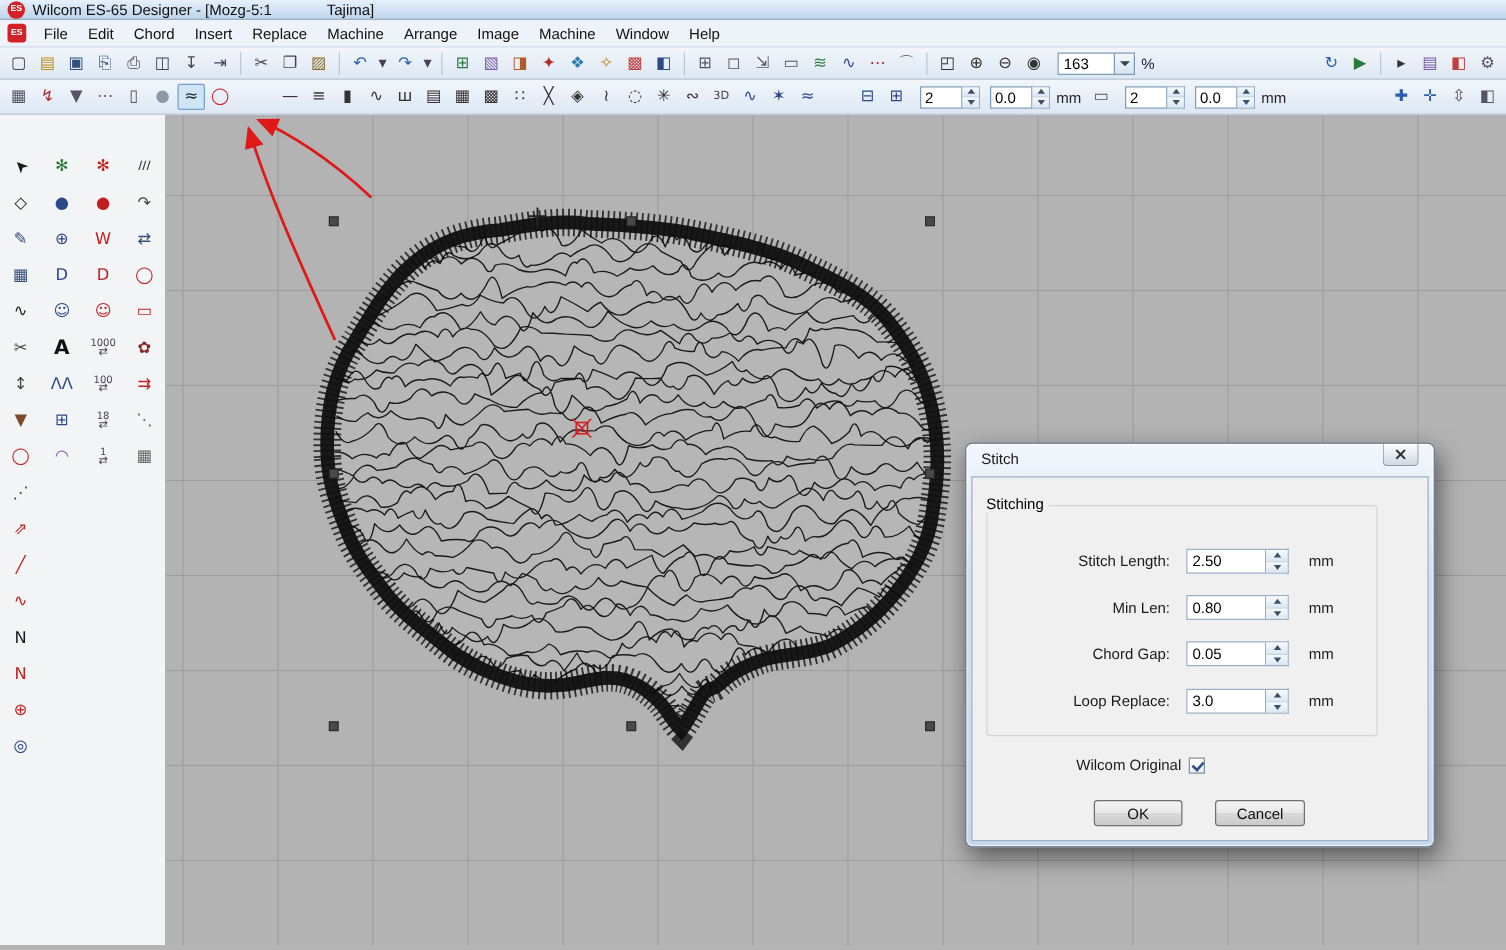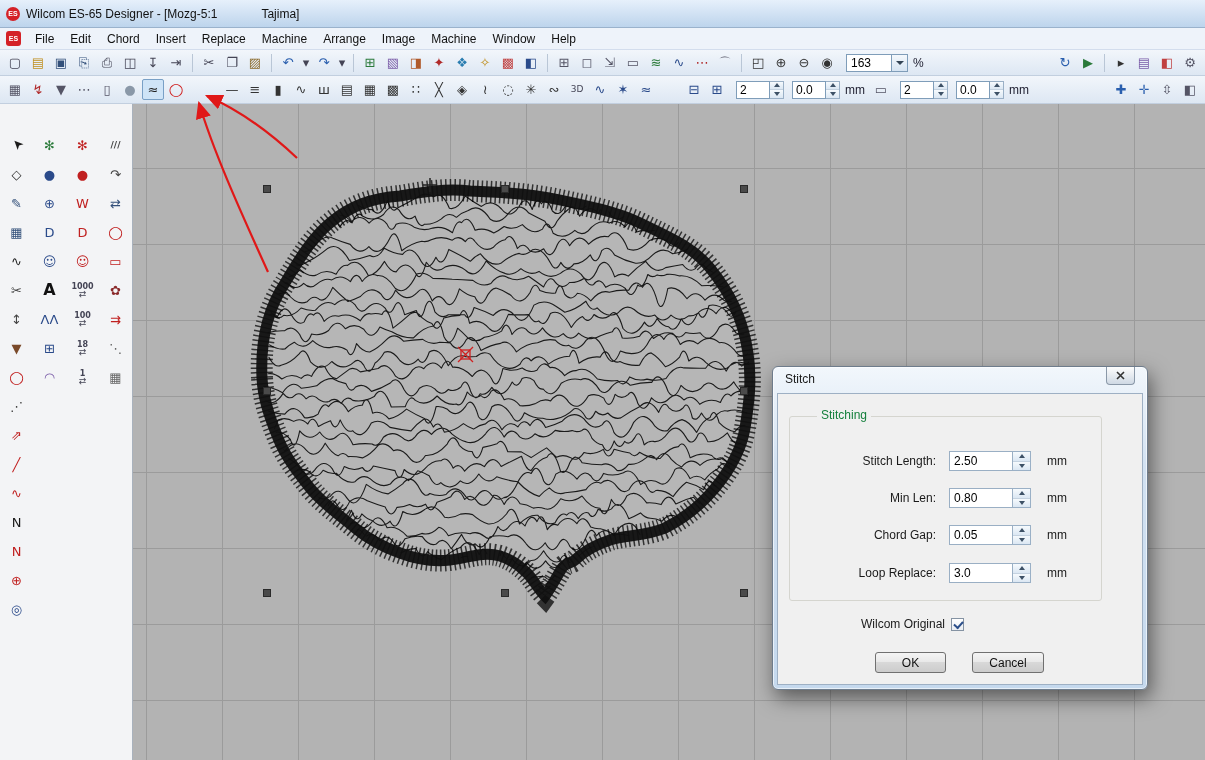--- a/index.html
+++ b/index.html
@@ -1,38 +1,38 @@
 <!DOCTYPE html>
 <html><head>
 <meta charset="utf-8">
 <style>
 *{margin:0;padding:0;box-sizing:border-box}
 html,body{width:1205px;height:760px;overflow:hidden}
 body{font-family:"Liberation Sans",sans-serif;font-size:12px;background:#b4b4b4;position:relative;color:#111}
 
-.titlebar{height:28px;background:linear-gradient(#e6f0fb,#bdd4ec);display:flex;align-items:center;padding:0 6px;border-bottom:1px solid #9ab2cc}
+.titlebar{height:16px;background:linear-gradient(#e6f0fb,#bdd4ec);display:flex;align-items:center;padding:0 6px;border-bottom:1px solid #9ab2cc}
 .logo{width:14px;height:14px;border-radius:50%;background:#d42127;color:#fff;font-size:7px;font-weight:bold;display:flex;align-items:center;justify-content:center;margin-right:6px;flex:0 0 auto}
 .title-suffix{margin-left:44px}
 
 .menubar{height:22px;background:#eef3fa;display:flex;align-items:center;padding:0 4px;border-bottom:1px solid #d3dded}
 .menu-logo{width:15px;height:15px;border-radius:3px;background:#d42127;color:#fff;font-size:7px;font-weight:bold;display:flex;align-items:center;justify-content:center;margin:0 6px 0 2px}
 .menu-item{padding:3px 8px}
 
 .toolbar{display:flex;align-items:center;background:linear-gradient(#f2f6fb,#dde7f3);border-bottom:1px solid #c2cfdf;padding:0 4px}
 .toolbar.row1{height:26px}
 .toolbar.row2{height:28px}
 .strip{display:flex;align-items:center;gap:1px}
 .strip.right{margin-left:auto}
 .tbi{width:22px;height:21px;display:inline-flex;align-items:center;justify-content:center;font-family:"DejaVu Sans","Liberation Sans",sans-serif;font-size:13px;color:#445;border:1px solid transparent;border-radius:2px;flex:0 0 auto;line-height:1;cursor:default;user-select:none}
 .tbi.narrow{width:12px}
 .tbi.small{font-size:9px;font-weight:bold}
 .tbi.bold{font-weight:normal}
 .tbi.pressed{background:#cfe4f7;border-color:#79a0c6}
 .tbi.stack{flex-direction:column}
-.tbi.stack b{font-weight:bold;font-size:8px;font-style:normal}
+.tbi.stack b{font-weight:normal;font-size:8px;font-style:normal}
 .tbi.stack i{font-style:normal;font-size:9px;line-height:7px}
 .tbi.letterA{font-size:16px;font-weight:bold}
 .tbi.rotNW{transform:rotate(-135deg)}
 .tsep{width:1px;height:18px;background:#b9c6d6;margin:0 4px;flex:0 0 auto}
 .combo{display:inline-flex;margin-left:8px}
 .combo input{width:46px;height:18px;border:1px solid #7f9db9;padding:0 4px;font:12px "Liberation Sans",sans-serif}
 .combo .drop{width:16px;height:18px;border:1px solid #7f9db9;border-left:none;background:linear-gradient(#f4f8fc,#d6e4f2);display:flex;align-items:center;justify-content:center}
 .combo .drop::after{content:"";width:0;height:0;border:4px solid transparent;border-top-color:#345;margin-top:4px}
 .unitlabel{margin:0 5px;color:#223}
 .numbox{display:inline-flex;margin-left:8px}
@@ -49,21 +49,21 @@
 .tb-col .tbi{width:24px;height:22px}
 .canvas{position:relative;flex:1;background-color:#b3b3b3;background-image:linear-gradient(#9b9b9b 1px,transparent 1px),linear-gradient(90deg,#9b9b9b 1px,transparent 1px);background-size:76px 76px;background-position:13px 64px;overflow:hidden}
 svg.design{position:absolute;left:0;top:0}
 .annotation{position:absolute;left:0;top:0;z-index:60;pointer-events:none}
 
 .dialog{position:absolute;left:639px;top:262px;width:376px;height:324px;background:linear-gradient(#f2f7fc,#d3e2f2 30%,#c5d9ee);border:1px solid #6e7c8c;border-radius:6px;box-shadow:inset 0 0 0 1px rgba(255,255,255,.6),3px 8px 20px rgba(0,0,0,.5);z-index:100}
 .dlg-title{position:absolute;left:12px;top:5px;color:#1a1a1a}
 .dlg-close{position:absolute;left:333px;top:0;width:29px;height:18px;border:1px solid #8a98a8;border-top:none;border-radius:0 0 4px 4px;background:linear-gradient(#fdfdfd,#cfd9e4);display:flex;align-items:center;justify-content:center}
 .dlg-body{position:absolute;left:4px;right:4px;top:26px;bottom:4px;background:#f0f0f0;border:1px solid #9eb0c4}
 .groupbox{position:absolute;left:16px;top:49px;width:313px;height:185px;border:1px solid #d5d5cf;border-radius:3px}
-.group-label{position:absolute;left:44px;top:41px;background:#f0f0f0;padding:0 4px;color:#15803d;z-index:2}
+.group-label{position:absolute;left:12px;top:41px;background:#f0f0f0;padding:0 4px;color:#000000;z-index:2}
 .frow{position:absolute;left:20px;height:20px;display:flex;align-items:center}
 .frow label{width:143px;text-align:right;margin-right:13px;color:#1a1a1a}
 .frow input{width:64px;height:20px;border:1px solid #9aafc4;padding:0 4px;font:12px "Liberation Sans",sans-serif}
 .frow .spin{height:20px;width:18px}
 .frow .unit{margin-left:16px;color:#1a1a1a}
 .replace-row{position:absolute;left:20px;top:249px;height:16px;display:flex;align-items:center}
 .replace-row label{width:152px;text-align:right;margin-right:6px;color:#1a1a1a}
 .checkbox{width:13px;height:13px;border:1px solid #8593a3;background:linear-gradient(#fff,#e9edf2);position:relative;display:inline-block}
 .checkbox[data-checked="true"]::after{content:"";position:absolute;left:2px;top:2px;width:7px;height:4px;border-left:2px solid #2c4f8a;border-bottom:2px solid #2c4f8a;transform:rotate(-48deg)}
 .dlg-btn{position:absolute;top:285px;height:21px;border:1px solid #707070;border-radius:3px;background:linear-gradient(#f4f4f4,#e8e8e8 49%,#d8d8d8 50%,#cccccc);font:12px "Liberation Sans",sans-serif;color:#111}

